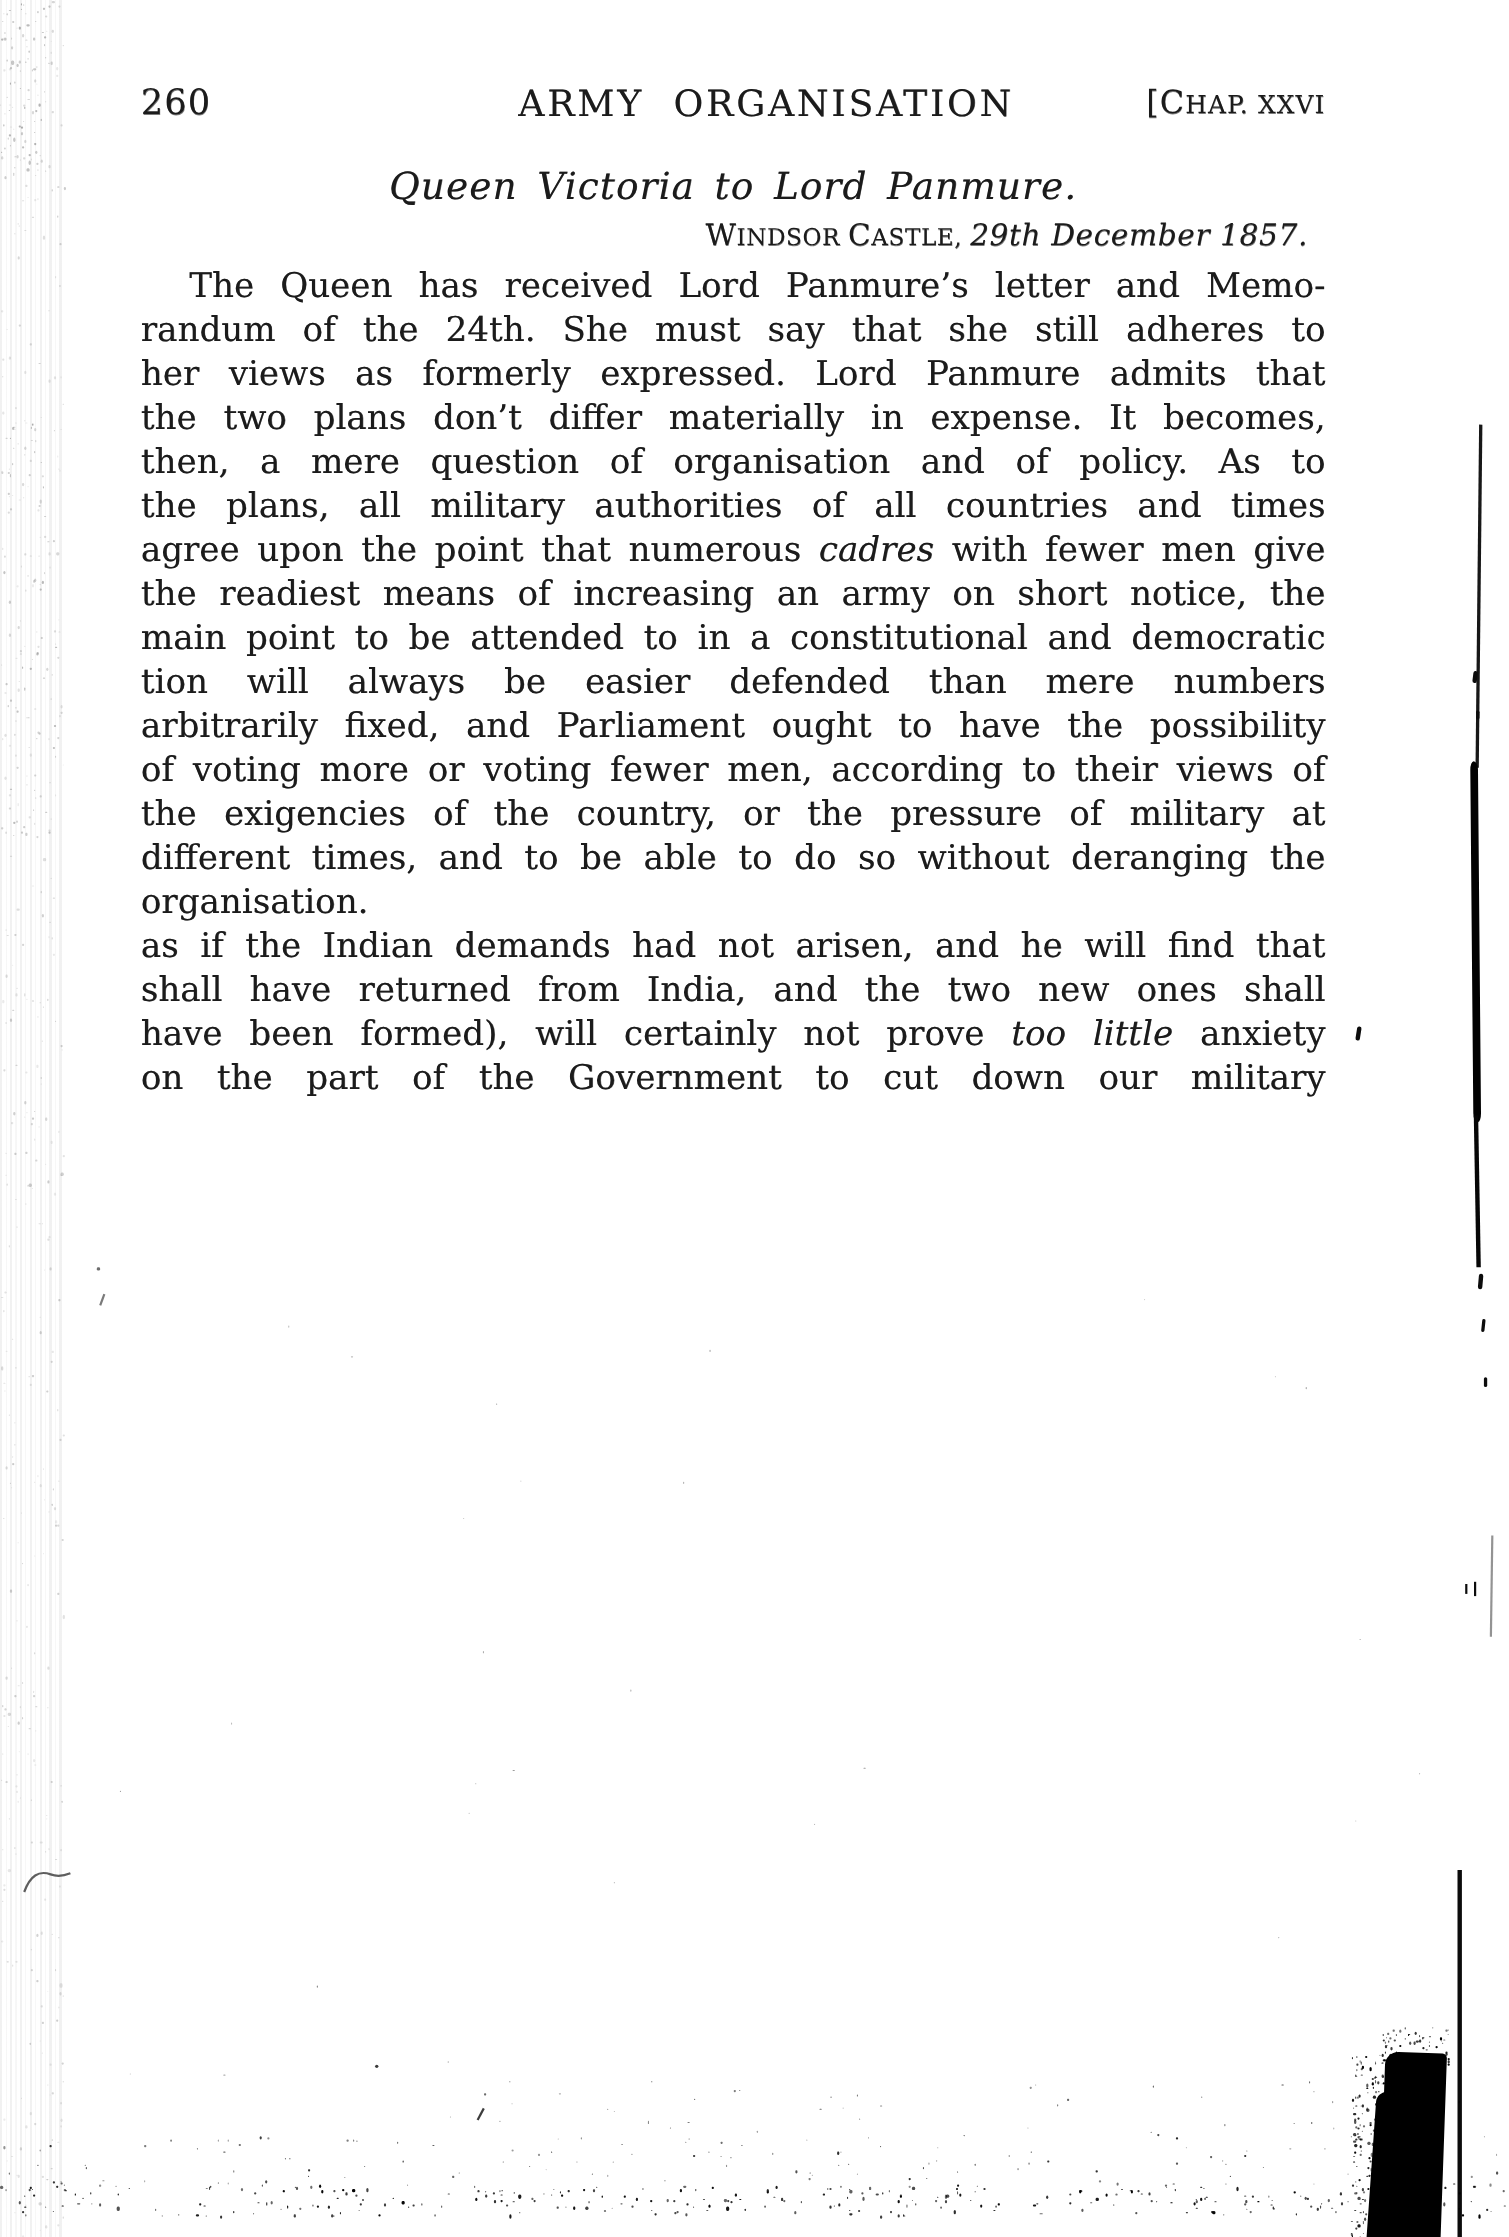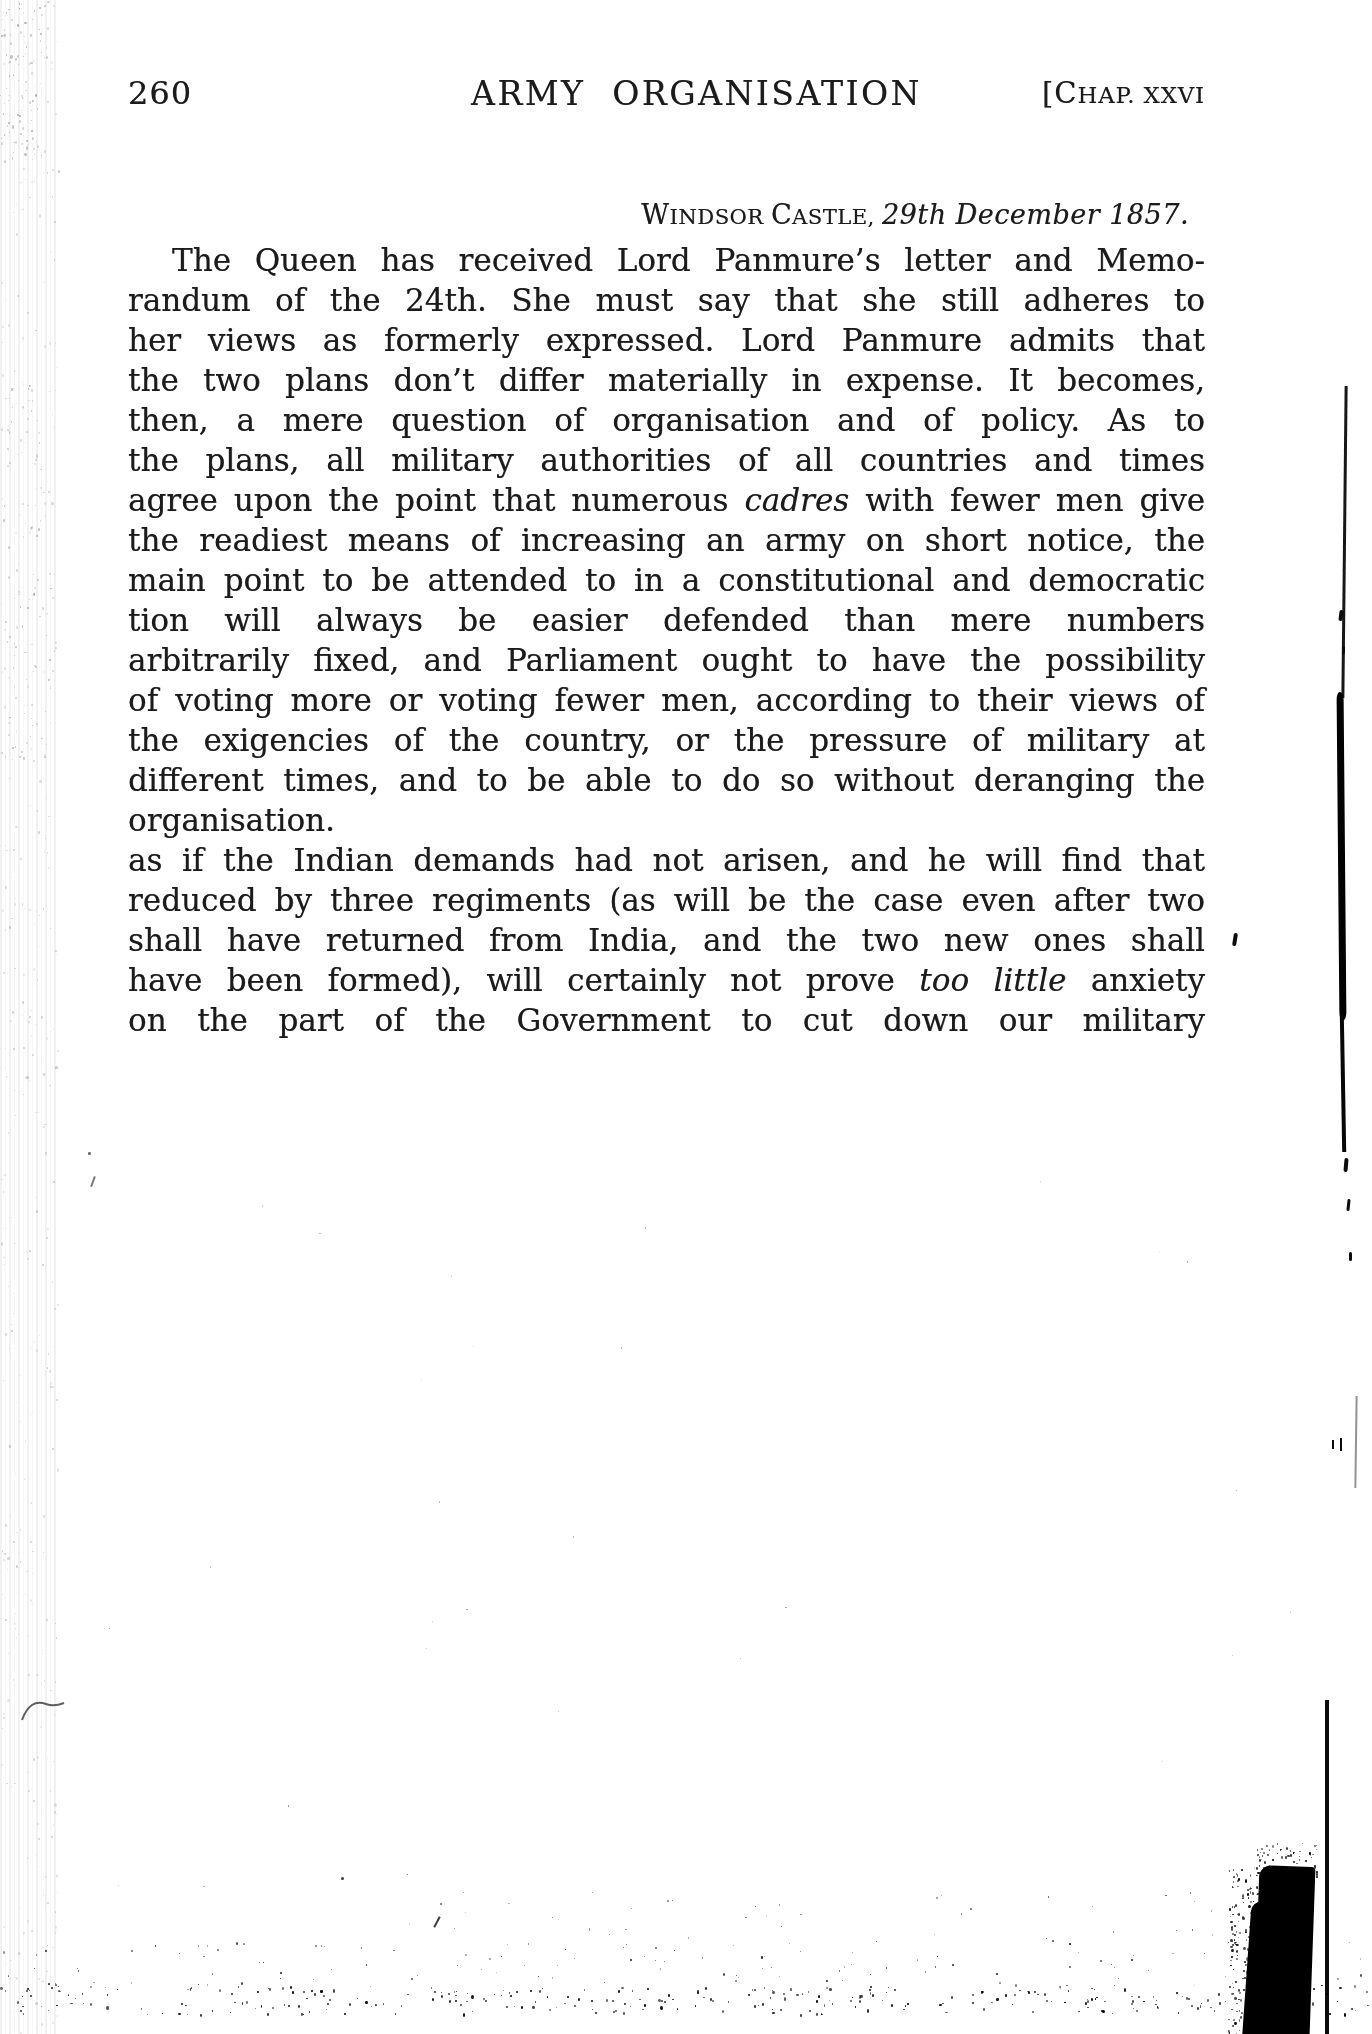--- a/index.html
+++ b/index.html
@@ -100,20 +100,21 @@
 <div class="page ink">
 
   <div class="left-grain"></div>
 
   <header class="running-head">
     <span class="pagenum">260</span>
     <span class="running-title">ARMY ORGANISATION</span>
     <span class="chapter"><span class="seg">[C</span><span class="seg-small">HAP. </span><span class="seg-small">XXVI</span></span>
   </header>
 
+  <h1 class="letter-title">Queen Victoria to Lord Panmure.</h1>
 
   <div class="dateline"><span class="seg">W</span><span class="seg-small">INDSOR </span><span class="seg">C</span><span class="seg-small">ASTLE, </span><span class="seg-italic">29th December 1857.</span></div>
 
   <div class="body-text">
     <div class="paragraph">
         <div class="line indent"><span class="seg">The Queen has received Lord Panmure’s letter and Memo-</span></div>
         <div class="line"><span class="seg">randum of the 24th.  She must say that she still adheres to</span></div>
         <div class="line"><span class="seg">her views as formerly expressed.  Lord Panmure admits that</span></div>
         <div class="line"><span class="seg">the two plans don’t differ materially in expense.  It becomes,</span></div>
         <div class="line"><span class="seg">then, a mere question of organisation and of policy.  As to</span></div>
@@ -123,21 +124,20 @@
         <div class="line"><span class="seg">main point to be attended to in a constitutional and democratic</span></div>
         <div class="line"><span class="seg">tion will always be easier defended than mere numbers</span></div>
         <div class="line"><span class="seg">arbitrarily fixed, and Parliament ought to have the possibility</span></div>
         <div class="line"><span class="seg">of voting more or voting fewer men, according to their views of</span></div>
         <div class="line"><span class="seg">the exigencies of the country, or the pressure of military at</span></div>
         <div class="line"><span class="seg">different times, and to be able to do so without deranging the</span></div>
         <div class="line last"><span class="seg">organisation.</span></div>
       </div>
     <div class="paragraph">
         <div class="line"><span class="seg">as if the Indian demands had not arisen, and he will find that</span></div>
-        <div class="line"><span class="seg">reduced by three regiments (as will be the case even after two</span></div>
         <div class="line"><span class="seg">shall have returned from India, and the two new ones shall</span></div>
         <div class="line"><span class="seg">have been formed), will certainly not prove </span><span class="seg-italic">too little</span><span class="seg"> anxiety</span></div>
         <div class="line"><span class="seg">on the part of the Government to cut down our military</span></div>
       </div>
   </div>
 
   <div class="artifact streak-a"></div>
   <div class="artifact streak-b"></div>
   <div class="artifact streak-c"></div>
   <div class="artifact tick-1"></div>

